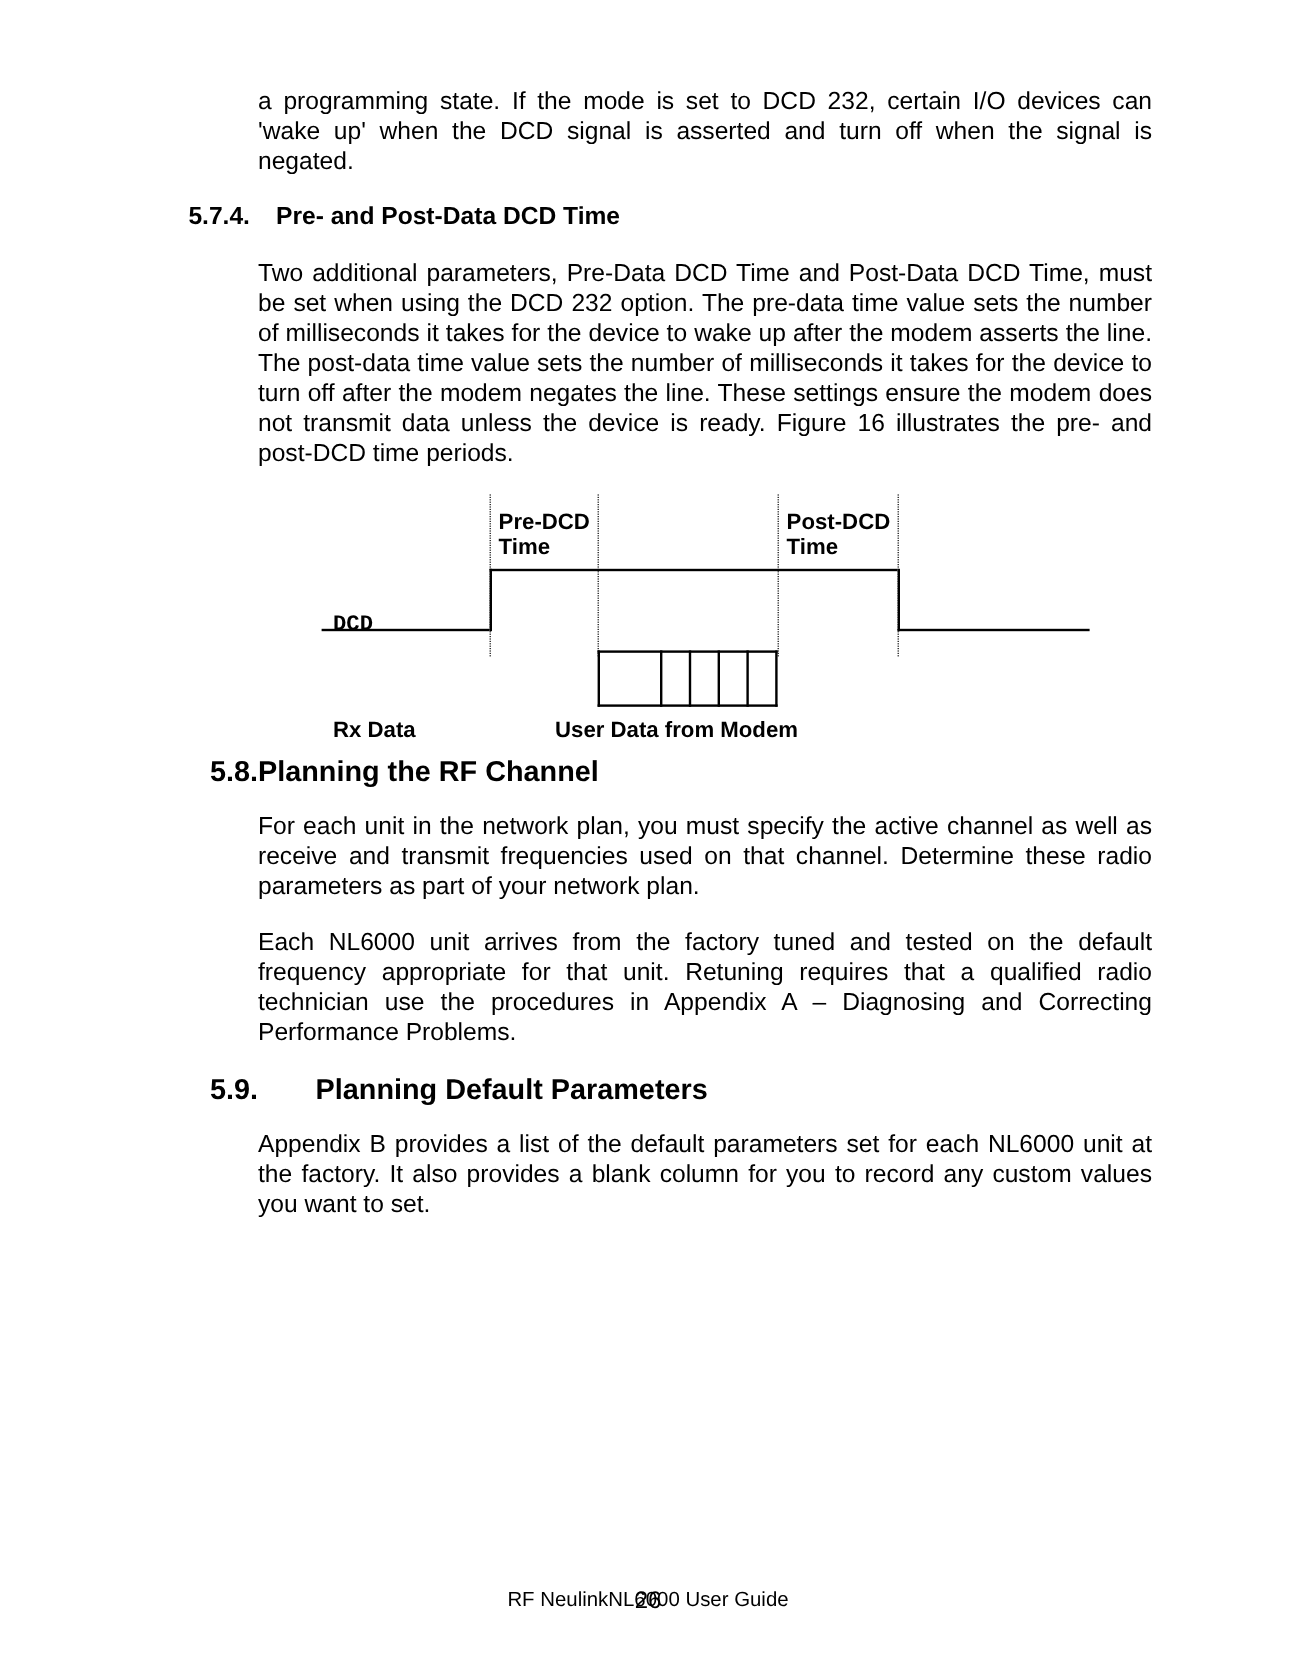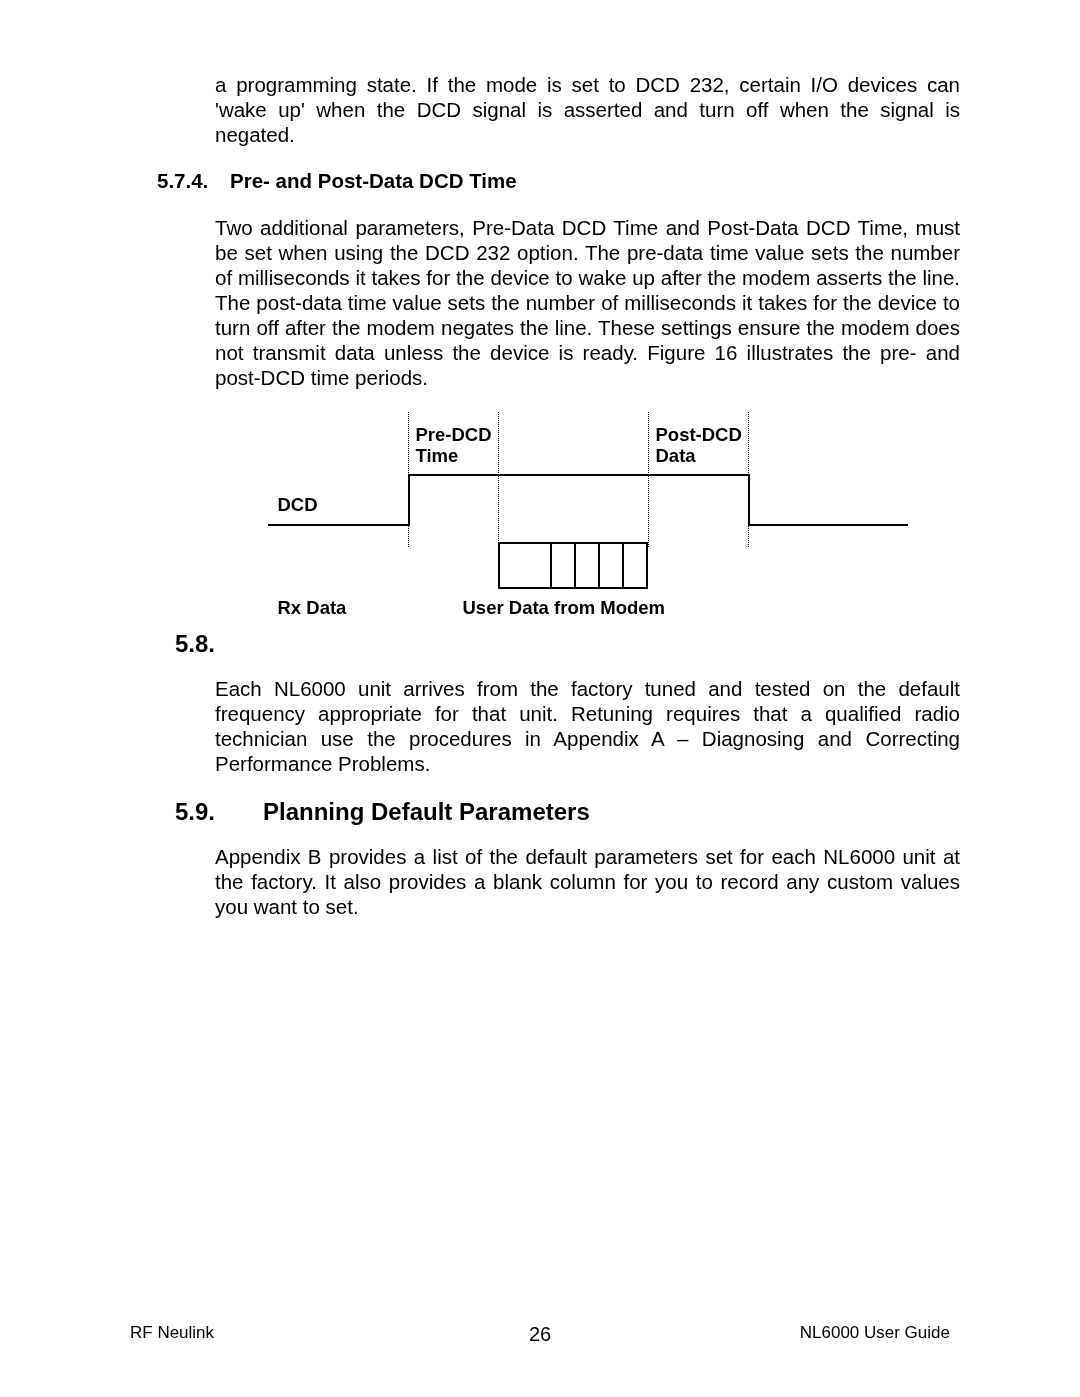--- a/index.html
+++ b/index.html
@@ -51,21 +51,21 @@
     font-weight: bold;
     font-size: 19px;
     margin-bottom: 4px;
   }
   .footer {
     position: absolute;
     bottom: 54px;
     left: 130px;
     right: 130px;
     display: flex;
-    justify-content: space-between;
+    justify-content: center;
     font-size: 17px;
   }
   .footer-center {
     position: absolute;
     left: 50%;
     transform: translateX(-50%);
     font-size: 20px;
   }
   
   .fig16 {
@@ -109,22 +109,22 @@
     <div class="fig16">
 
       <div class="fig-vdash" style="left:140px; top:0; height:135px;"></div>
       <div class="fig-vdash" style="left:230px; top:0; height:135px;"></div>
       <div class="fig-vdash" style="left:380px; top:0; height:135px;"></div>
       <div class="fig-vdash" style="left:480px; top:0; height:135px;"></div>
 
       <div class="fig-label" style="left:148px; top:12px;">Pre-DCD
 Time</div>
       <div class="fig-label" style="left:388px; top:12px;">Post-DCD
-Data</div>
-      <div class="fig-label" style="left:10px; top:82px;">DCD</div>
+Time</div>
+      <div class="fig-label" style="left:10px; top:98px;font-family:Liberation Mono, monospace;">DCD</div>
       <div class="fig-label" style="left:10px; top:185px;">Rx Data</div>
       <div class="fig-label" style="left:195px; top:185px;">User Data from Modem</div>
 
       <div class="fig-line" style="left:0; top:112px; width:140px; height:2px;"></div>
 
       <div class="fig-line" style="left:140px; top:62px; width:2px; height:52px;"></div>
 
       <div class="fig-line" style="left:140px; top:62px; width:340px; height:2px;"></div>
 
       <div class="fig-line" style="left:480px; top:62px; width:2px; height:52px;"></div>
@@ -138,22 +138,24 @@
 
       <div class="fig-line" style="left:282px; top:130px; width:2px; height:47px;"></div>
       <div class="fig-line" style="left:306px; top:130px; width:2px; height:47px;"></div>
       <div class="fig-line" style="left:330px; top:130px; width:2px; height:47px;"></div>
       <div class="fig-line" style="left:354px; top:130px; width:2px; height:47px;"></div>
     </div>
   </div>
 
   <div class="h2-row">
     <span class="h2-num">5.8.</span>
+    <span class="h2-title">Planning the RF Channel</span>
   </div>
 
+  <p class="body-para">For each unit in the network plan, you must specify the active channel as well as receive and transmit frequencies used on that channel. Determine these radio parameters as part of your network plan.</p>
   <p class="body-para">Each NL6000 unit arrives from the factory tuned and tested on the default frequency appropriate for that unit. Retuning requires that a qualified radio technician use the procedures in Appendix A – Diagnosing and Correcting Performance Problems.</p>
 
   <div class="h2-row" style="margin-top:8px;gap:48px;">
     <span class="h2-num">5.9.</span>
     <span class="h2-title">Planning Default Parameters</span>
   </div>
 
   <p class="body-para">Appendix B provides a list of the default parameters set for each NL6000 unit at the factory. It also provides a blank column for you to record any custom values you want to set.</p>
 
   <div class="footer">

